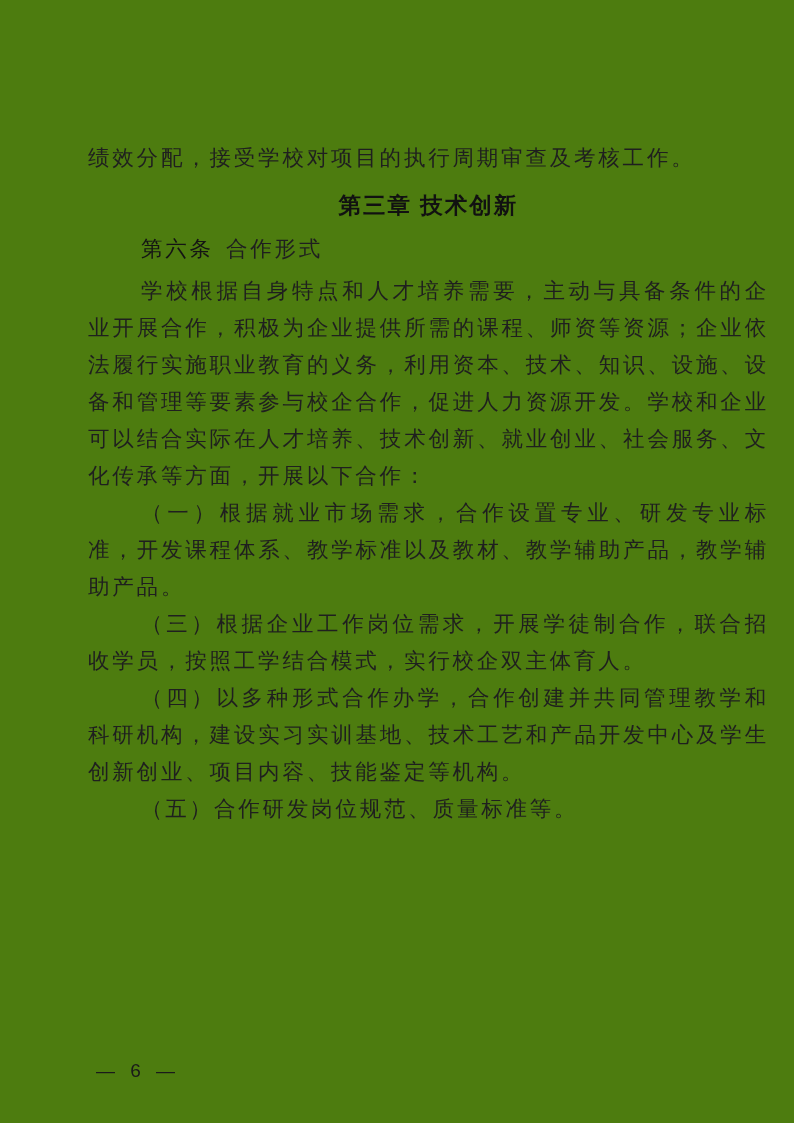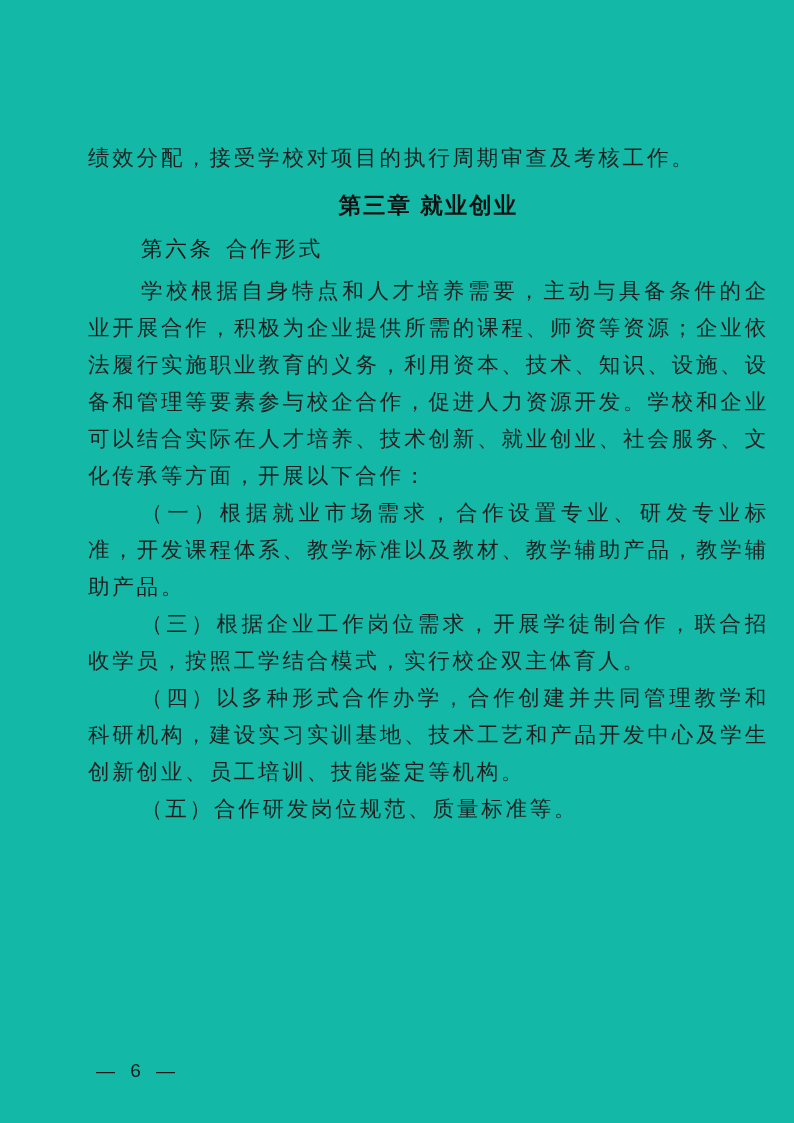--- a/index.html
+++ b/index.html
@@ -11,21 +11,21 @@
     width: 794px;
     height: 1123px;
     position: relative;
     overflow: hidden;
     font-family: "Liberation Serif", "DejaVu Serif", serif;
     color: #1c1c1c;
   }
   .page {
     position: absolute;
     inset: 0;
-    background: #14b8a6;
+    background: #4d7c0f;
   }
   .content {
     position: absolute;
     left: 88px;
     top: 140px;
     width: 681px;
   }
   .line, .para, .article {
     margin: 0;
     font-size: 21.5px;
@@ -72,29 +72,29 @@
     white-space: pre;
   }
 </style>
 </head>
 <body>
 
 <div class="page">
   <div class="content">
     <p class="line cont">绩效分配，接受学校对项目的执行周期审查及考核工作。</p>
 
-    <h2 class="chapter">第三章 就业创业</h2>
+    <h2 class="chapter">第三章 技术创新</h2>
 
     <p class="article">
       <span class="article-label">第六条</span><span class="article-title">合作形式</span>
     </p>
 
     <div class="paras">
       <p class="para">学校根据自身特点和人才培养需要，主动与具备条件的企业开展合作，积极为企业提供所需的课程、师资等资源；企业依法履行实施职业教育的义务，利用资本、技术、知识、设施、设备和管理等要素参与校企合作，促进人力资源开发。学校和企业可以结合实际在人才培养、技术创新、就业创业、社会服务、文化传承等方面，开展以下合作：</p>
       <p class="para">（一）根据就业市场需求，合作设置专业、研发专业标准，开发课程体系、教学标准以及教材、教学辅助产品，教学辅助产品。</p>
       <p class="para">（三）根据企业工作岗位需求，开展学徒制合作，联合招收学员，按照工学结合模式，实行校企双主体育人。</p>
-      <p class="para">（四）以多种形式合作办学，合作创建并共同管理教学和科研机构，建设实习实训基地、技术工艺和产品开发中心及学生创新创业、员工培训、技能鉴定等机构。</p>
+      <p class="para">（四）以多种形式合作办学，合作创建并共同管理教学和科研机构，建设实习实训基地、技术工艺和产品开发中心及学生创新创业、项目内容、技能鉴定等机构。</p>
       <p class="para">（五）合作研发岗位规范、质量标准等。</p>
     </div>
   </div>
 
   <div class="pagenum">— 6 —</div>
 </div>
 
 </body></html>

